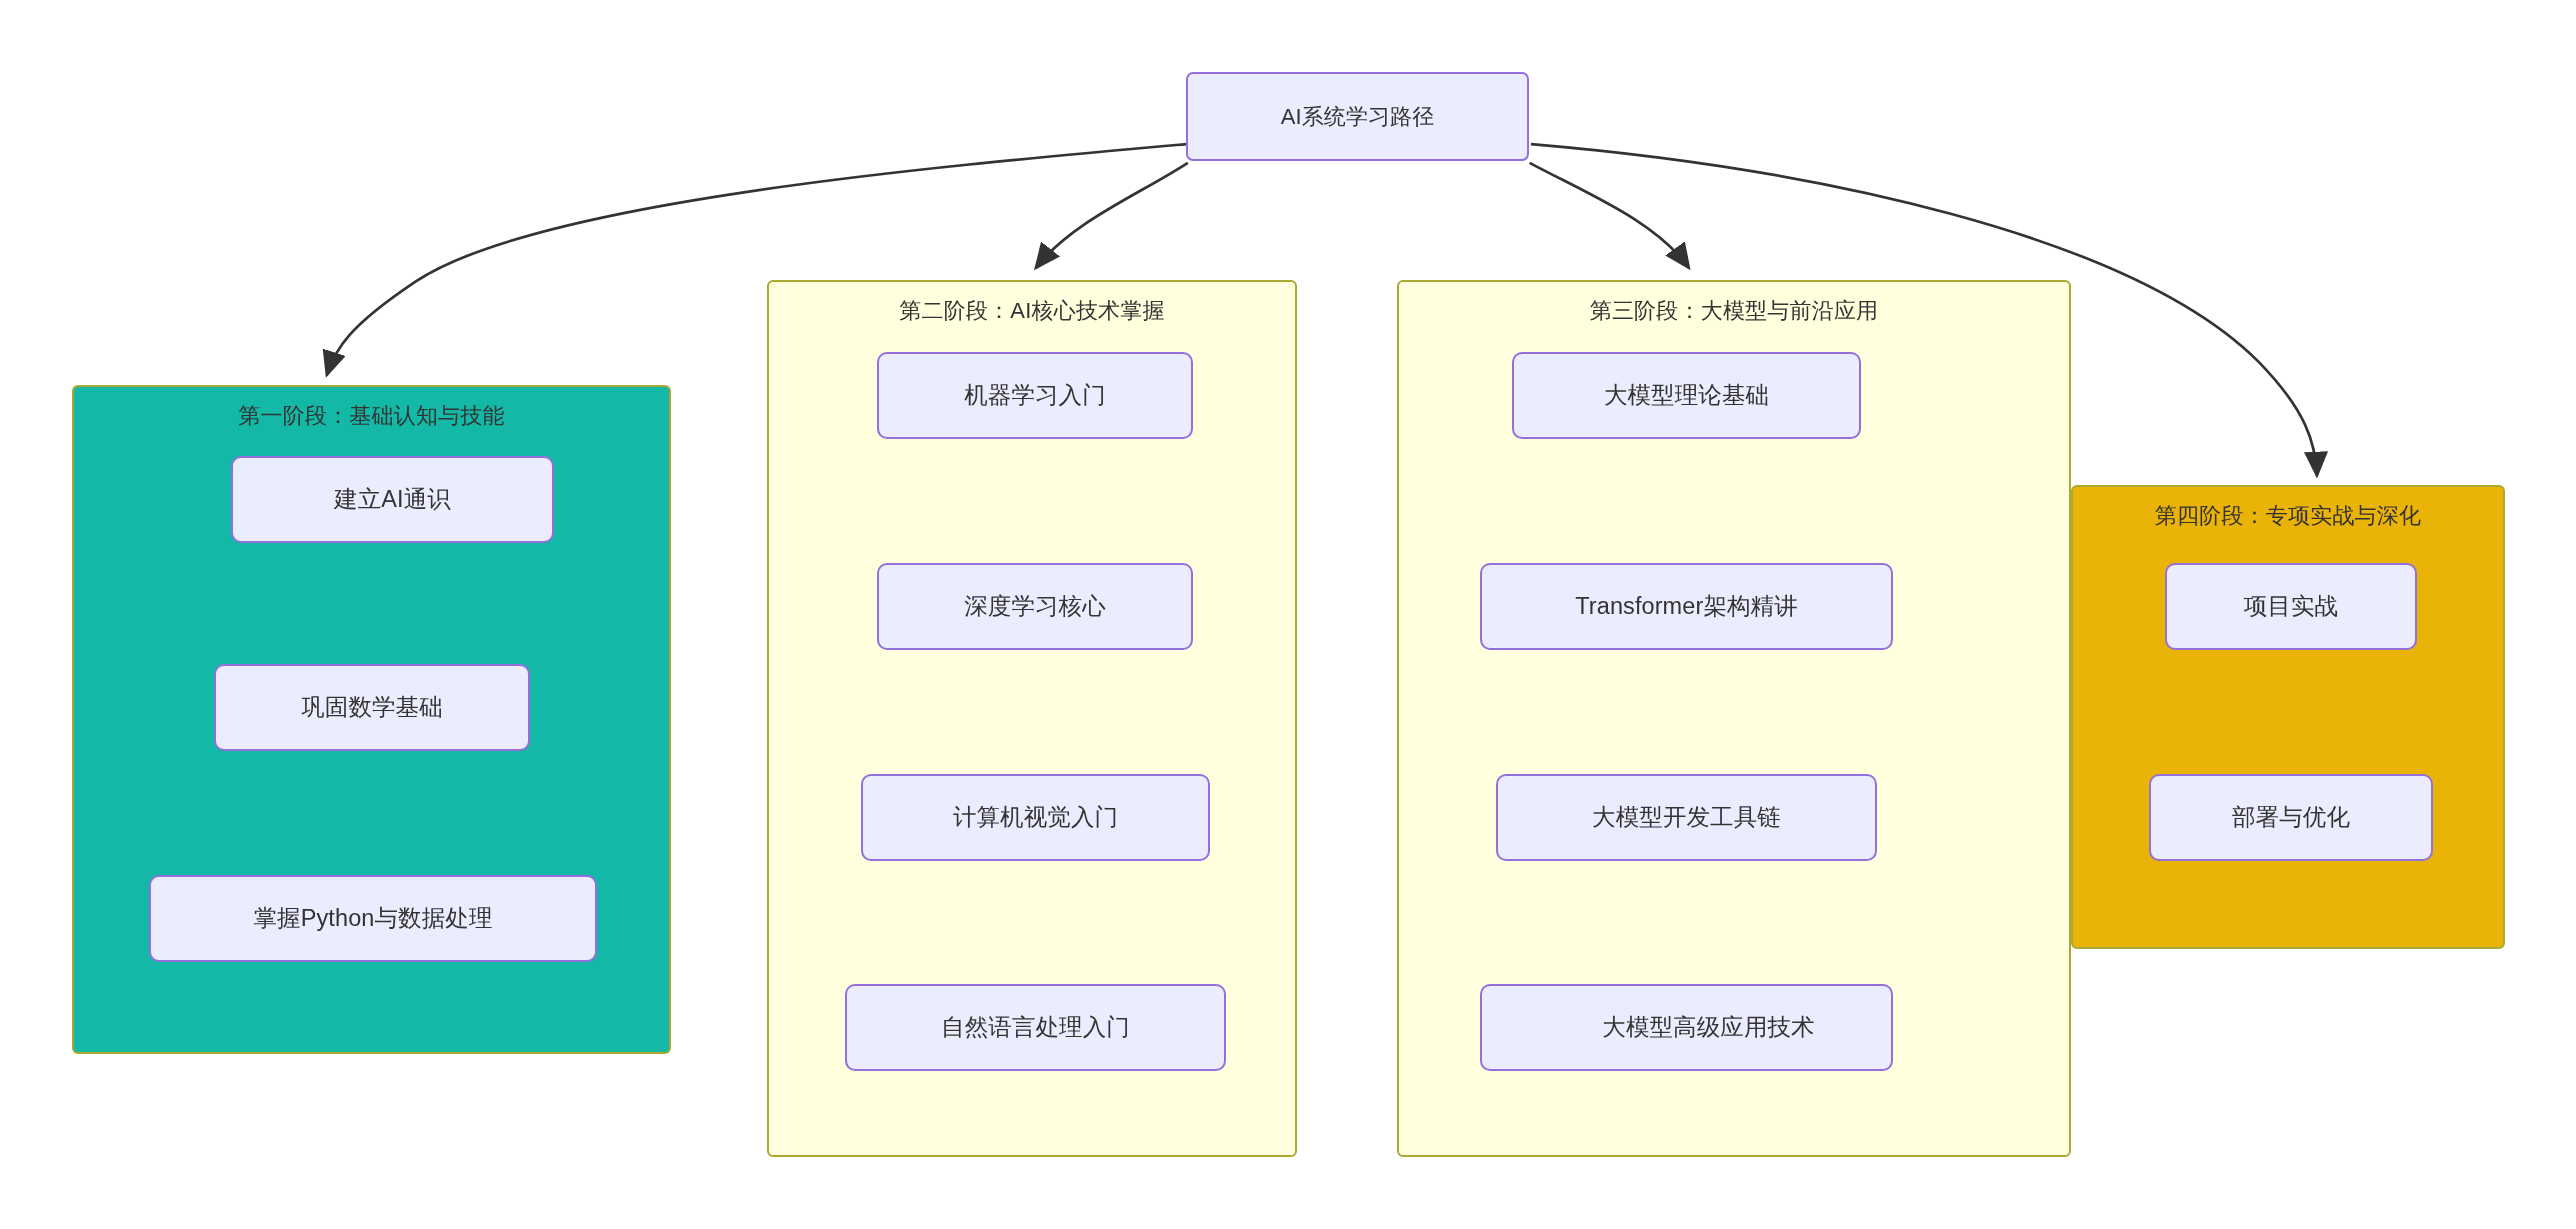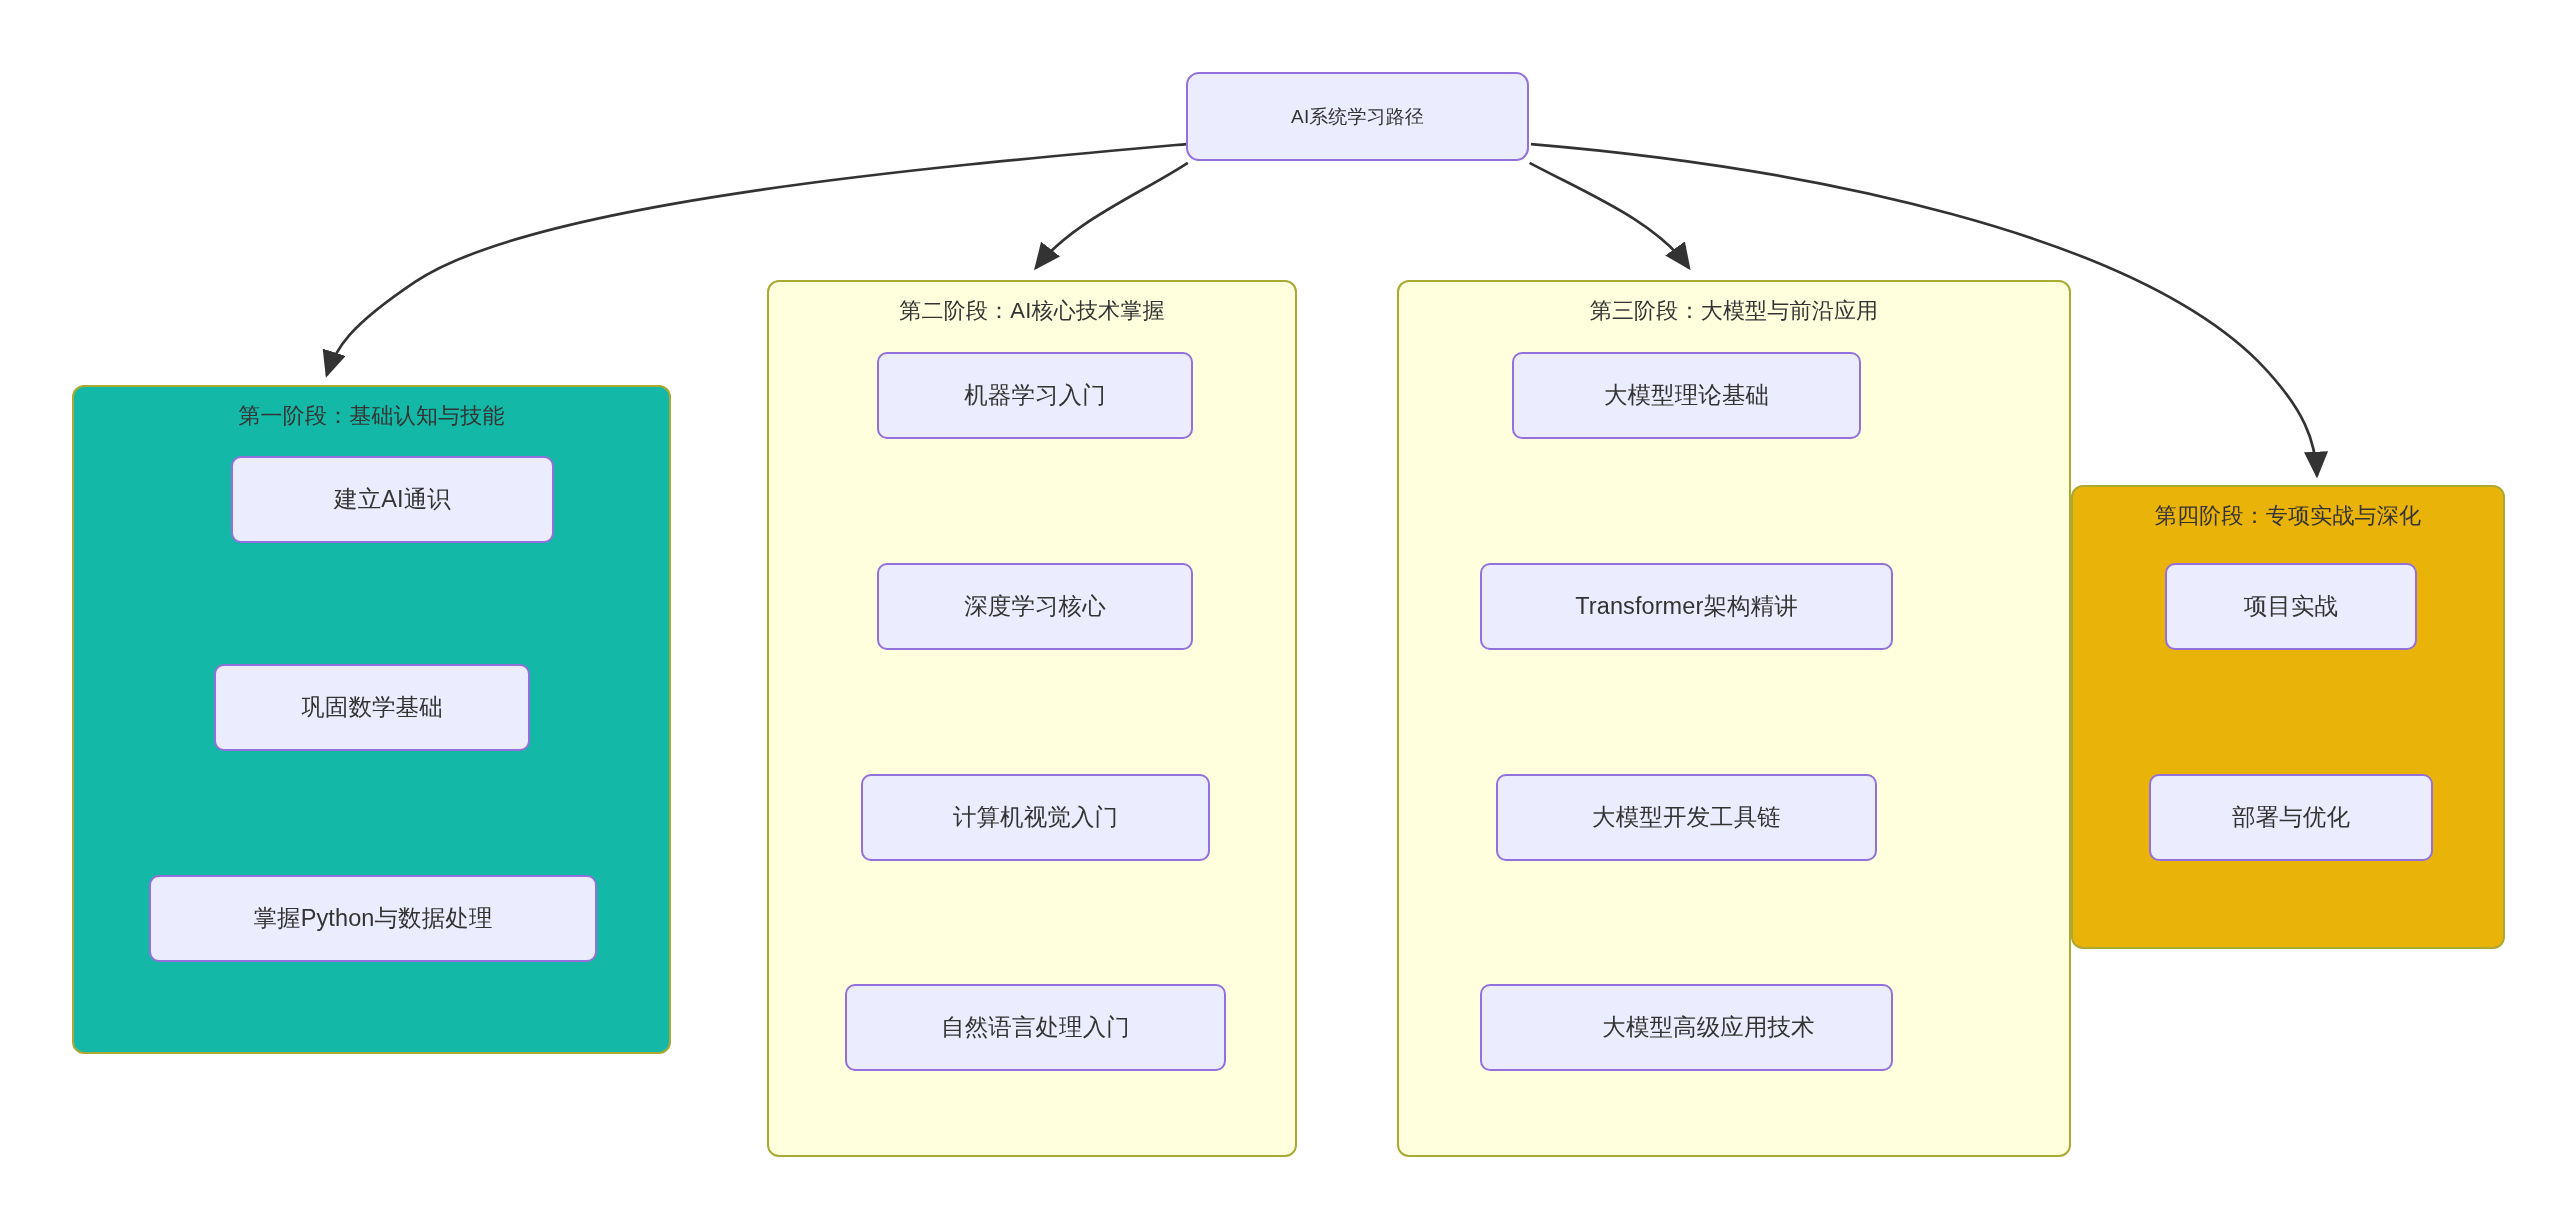--- a/index.html
+++ b/index.html
@@ -23,21 +23,21 @@
     top: 0;
     width: 2576px;
     height: 1229px;
     pointer-events: none;
   }
   .cluster {
     position: absolute;
     box-sizing: border-box;
     background: #ffffde;
     border: 2px solid #b91c1c;
-    border-radius: 12px;
+    border-radius: 6px;
     padding-left: 42px;
   }
   .cluster-title {
     position: absolute;
     left: 9.4px;
     right: 9.4px;
     top: 9.4px;
     text-align: center;
     font-size: 22px;
     line-height: 1.78;
@@ -58,27 +58,27 @@
     color: #333333;
     font-size: 23.5px;
     line-height: 1.25;
     letter-spacing: 0.1px;
   }
   .root-node {
     position: absolute;
     box-sizing: border-box;
     background: #ececff;
     border: 2px solid #9370db;
-    border-radius: 13px;
+    border-radius: 7px;
     display: flex;
     align-items: center;
     justify-content: center;
     text-align: center;
     color: #333333;
-    font-size: 19px;
+    font-size: 22px;
     letter-spacing: 0.1px;
   }
 </style>
 </head>
 <body>
 
 <div id="stage" style="width: 2576px; height: 1229px; background: rgb(255, 255, 255);">
 
   <svg id="edge-layer" viewBox="0 0 3843 1834" xmlns="http://www.w3.org/2000/svg">
     <defs>

